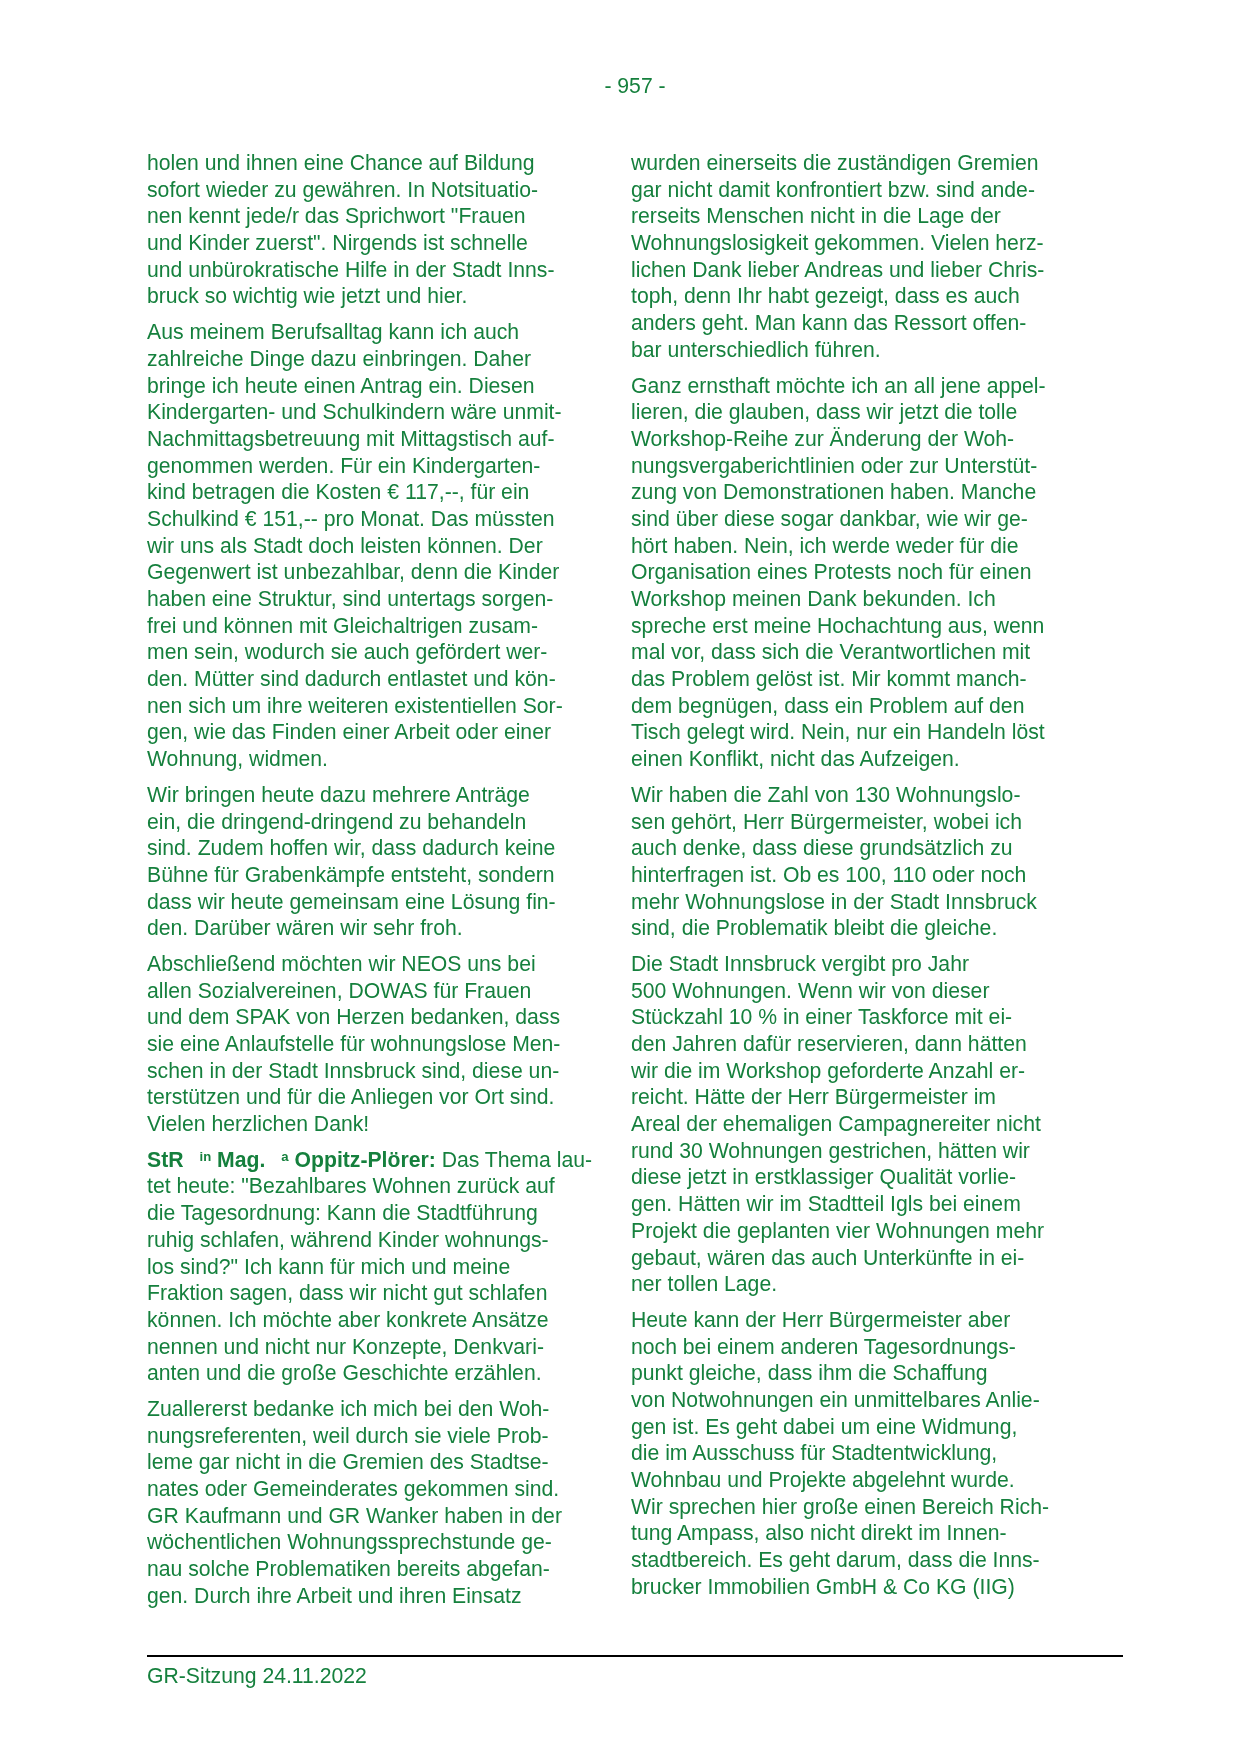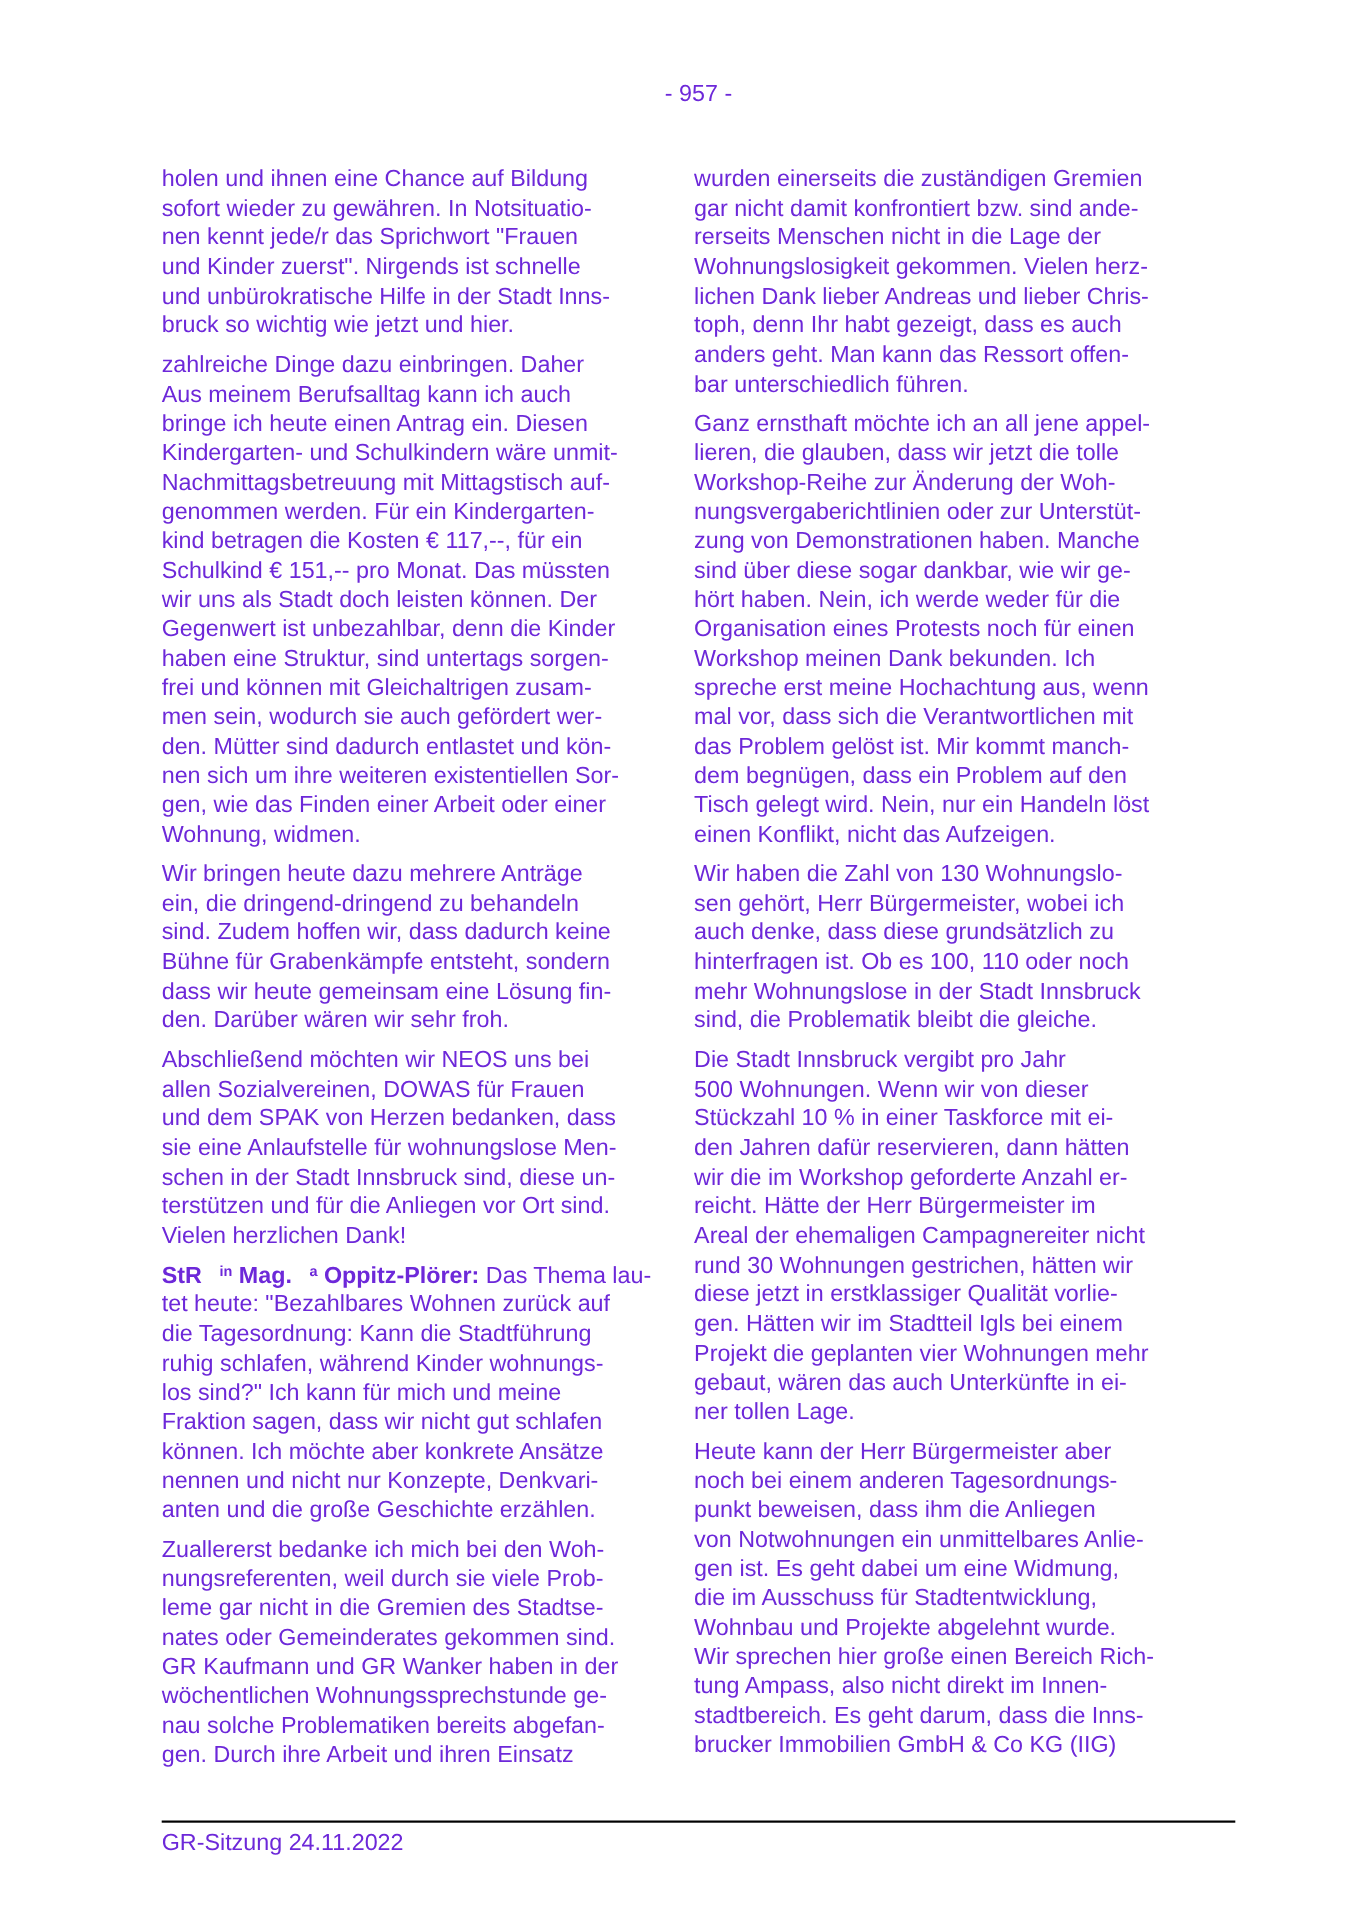--- a/index.html
+++ b/index.html
@@ -1,21 +1,21 @@
 <!DOCTYPE html>
 <html><head>
 <meta charset="utf-8">
 <style>
   html, body { margin: 0; padding: 0; background: #ffffff; }
   .page {
     position: relative;
     width: 1241px;
     height: 1754px;
     background: #ffffff;
-    color: #6d28d9;
+    color: #15803d;
     font-family: "Liberation Sans", sans-serif;
     font-size: 21.2px;
     overflow: hidden;
   }
   .page-number {
     position: absolute;
     left: 147px;
     top: 73px;
     width: 976px;
     text-align: center;
@@ -71,22 +71,22 @@
     <div class="col">
         <div class="para">
           <div class="line">holen und ihnen eine Chance auf Bildung</div>
           <div class="line">sofort wieder zu gewähren. In Notsituatio-</div>
           <div class="line">nen kennt jede/r das Sprichwort "Frauen</div>
           <div class="line">und Kinder zuerst". Nirgends ist schnelle</div>
           <div class="line">und unbürokratische Hilfe in der Stadt Inns-</div>
           <div class="line">bruck so wichtig wie jetzt und hier.</div>
         </div>
         <div class="para">
+          <div class="line">Aus meinem Berufsalltag kann ich auch</div>
           <div class="line">zahlreiche Dinge dazu einbringen. Daher</div>
-          <div class="line">Aus meinem Berufsalltag kann ich auch</div>
           <div class="line">bringe ich heute einen Antrag ein. Diesen</div>
           <div class="line">Kindergarten- und Schulkindern wäre unmit-</div>
           <div class="line">Nachmittagsbetreuung mit Mittagstisch auf-</div>
           <div class="line">genommen werden. Für ein Kindergarten-</div>
           <div class="line">kind betragen die Kosten € 117,--, für ein</div>
           <div class="line">Schulkind € 151,-- pro Monat. Das müssten</div>
           <div class="line">wir uns als Stadt doch leisten können. Der</div>
           <div class="line">Gegenwert ist unbezahlbar, denn die Kinder</div>
           <div class="line">haben eine Struktur, sind untertags sorgen-</div>
           <div class="line">frei und können mit Gleichaltrigen zusam-</div>
@@ -182,21 +182,21 @@
           <div class="line">rund 30 Wohnungen gestrichen, hätten wir</div>
           <div class="line">diese jetzt in erstklassiger Qualität vorlie-</div>
           <div class="line">gen. Hätten wir im Stadtteil Igls bei einem</div>
           <div class="line">Projekt die geplanten vier Wohnungen mehr</div>
           <div class="line">gebaut, wären das auch Unterkünfte in ei-</div>
           <div class="line">ner tollen Lage.</div>
         </div>
         <div class="para">
           <div class="line">Heute kann der Herr Bürgermeister aber</div>
           <div class="line">noch bei einem anderen Tagesordnungs-</div>
-          <div class="line">punkt beweisen, dass ihm die Anliegen</div>
+          <div class="line">punkt gleiche, dass ihm die Schaffung</div>
           <div class="line">von Notwohnungen ein unmittelbares Anlie-</div>
           <div class="line">gen ist. Es geht dabei um eine Widmung,</div>
           <div class="line">die im Ausschuss für Stadtentwicklung,</div>
           <div class="line">Wohnbau und Projekte abgelehnt wurde.</div>
           <div class="line">Wir sprechen hier große einen Bereich Rich-</div>
           <div class="line">tung Ampass, also nicht direkt im Innen-</div>
           <div class="line">stadtbereich. Es geht darum, dass die Inns-</div>
           <div class="line">brucker Immobilien GmbH &amp; Co KG (IIG)</div>
         </div>
       </div>

